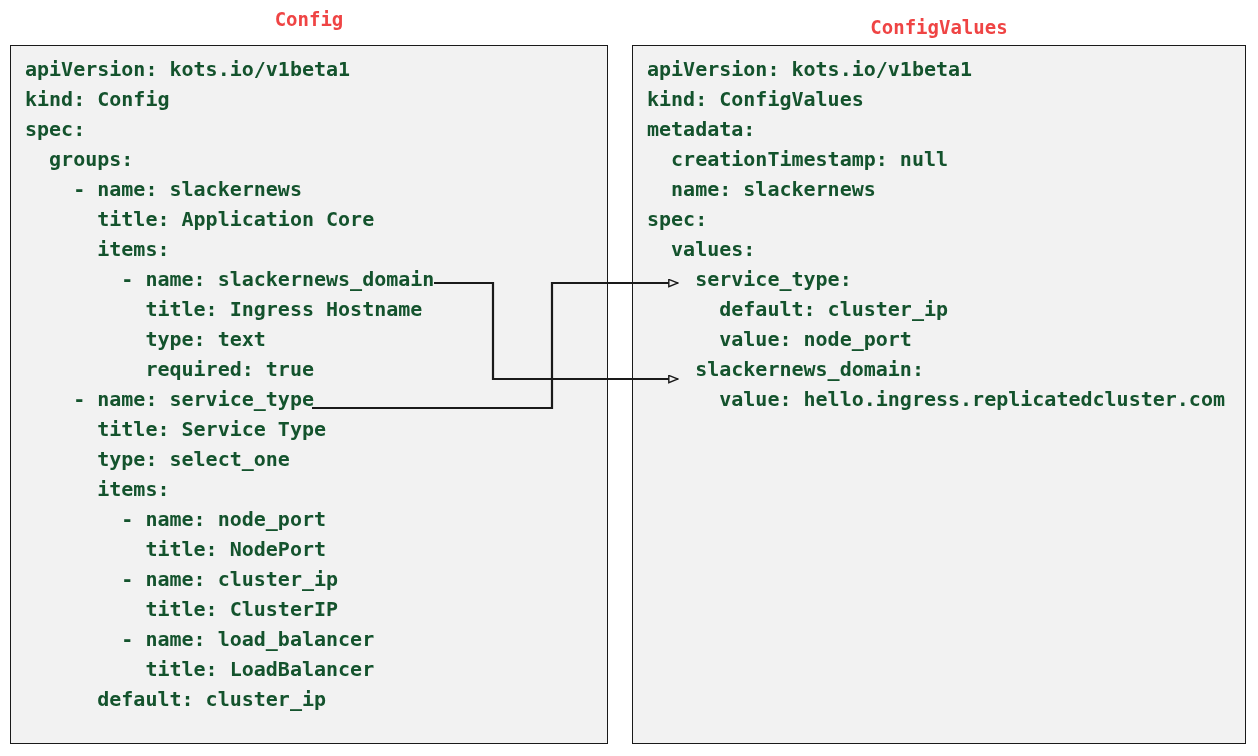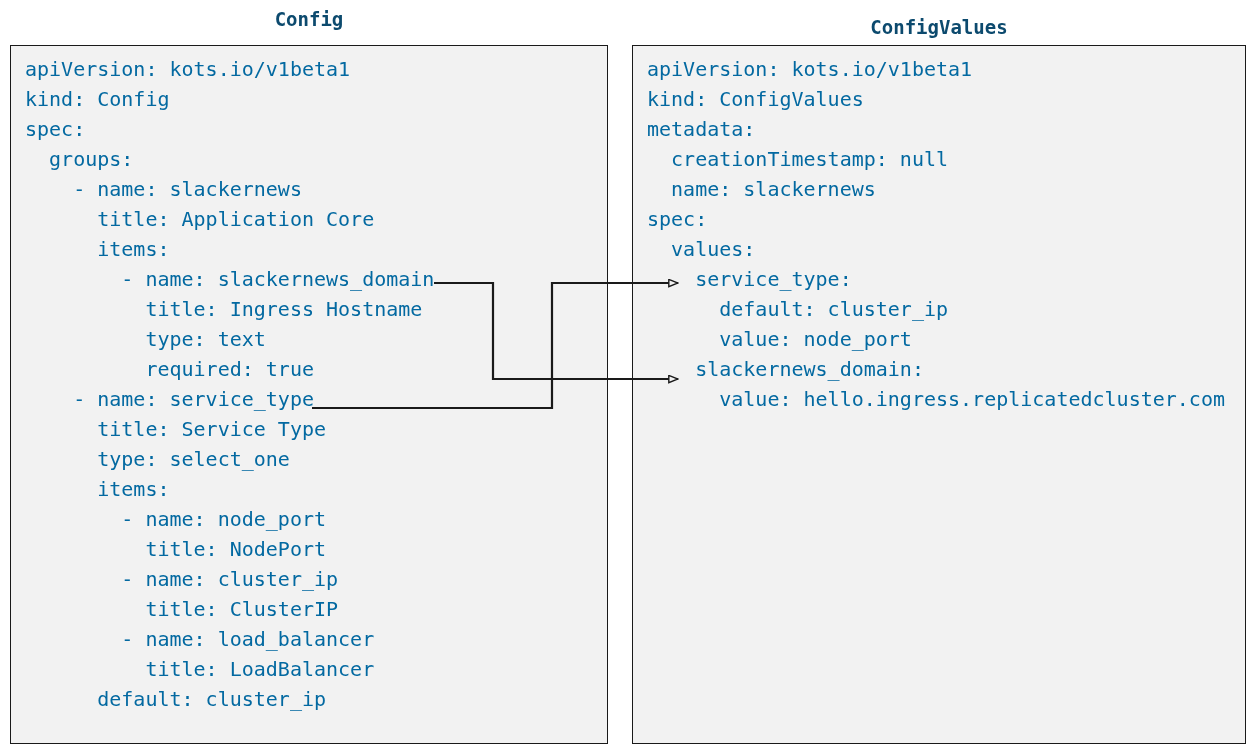--- a/index.html
+++ b/index.html
@@ -6,43 +6,43 @@
   body{width:1258px;height:756px;position:relative;overflow:hidden;
        font-family:"DejaVu Sans Mono","Liberation Mono",monospace;}
 
   .stage{position:absolute;left:0;top:0;width:1258px;height:756px;}
 
   .panel-title{
     position:absolute;
     font-family:"DejaVu Sans Mono","Liberation Mono",monospace;
     font-weight:bold;
     font-size:19px;
-    color:#0c4a6e;
+    color:#ef4444;
     text-align:center;
     white-space:pre;
     letter-spacing:0px;
   }
 
   .panel{
     position:absolute;
     background:#f2f2f2;
     border:1.6px solid #1a1a1a;
     box-sizing:border-box;
     overflow:hidden;
   }
 
   .code{
     position:absolute;
     left:14px;
     top:8px;
     font-family:"DejaVu Sans Mono","Liberation Mono",monospace;
-    font-weight:normal;
+    font-weight:bold;
     font-size:20px;
     line-height:30px;
-    color:#0369a1;
+    color:#14532d;
     white-space:pre;
     letter-spacing:0px;
   }
   .code .ln{display:block;height:30px;white-space:pre;}
 
   .wires{position:absolute;left:0;top:0;width:1258px;height:756px;
          pointer-events:none;}
 </style>
 </head>
 <body style="background: rgb(255, 255, 255);">

